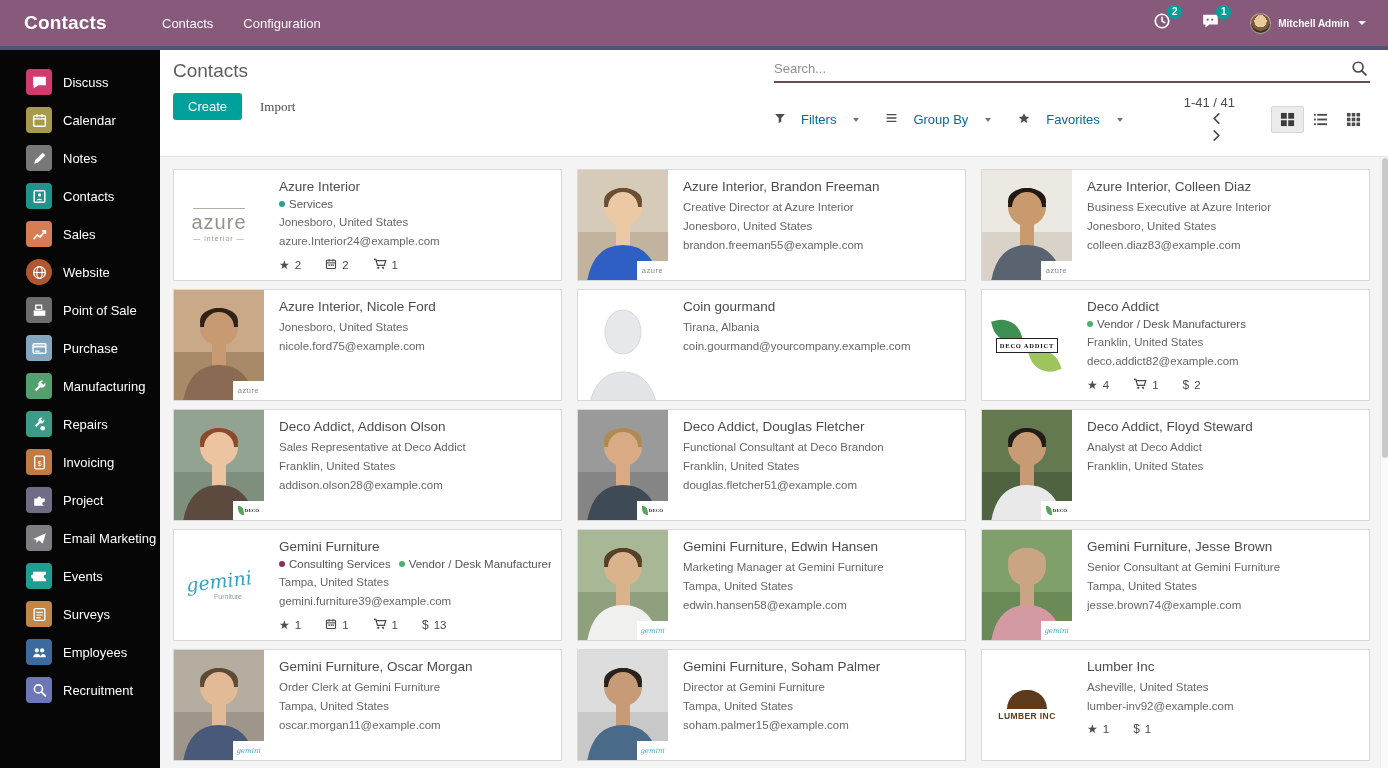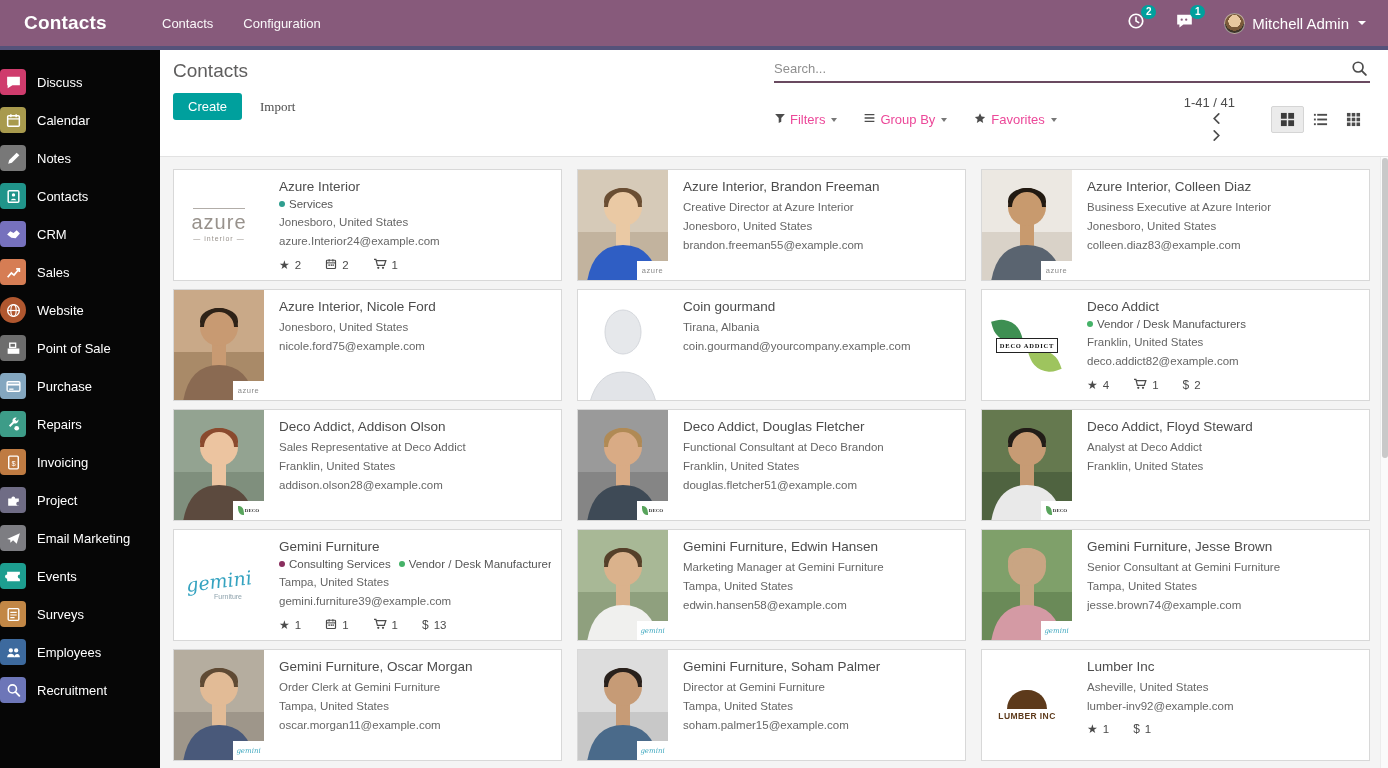--- a/index.html
+++ b/index.html
@@ -10,26 +10,26 @@
             border-bottom:4px solid #55527a; display:flex; align-items:center; z-index:30; color:#fff; }
   .brand { width:160px; padding-left:24px; font-size:19px; font-weight:bold; letter-spacing:.2px; cursor:pointer; }
   .top-menus { display:flex; gap:30px; font-size:13px; margin-left:2px; }
   .top-menu-item { cursor:pointer; opacity:.96; }
   .top-right { margin-left:auto; display:flex; align-items:center; padding-right:22px; }
   .top-icon-wrap { position:relative; margin-right:30px; cursor:pointer; display:flex; align-items:center; }
   .top-badge { position:absolute; top:-7px; right:-11px; background:#00a09d; color:#fff; font-size:10px;
                line-height:14px; min-width:15px; text-align:center; border-radius:8px; padding:0 3px; font-weight:bold; }
   .user-menu { display:flex; align-items:center; gap:7px; cursor:pointer; }
   .avatar { width:21px; height:21px; border-radius:50%; background:radial-gradient(circle at 50% 38%, #e9c9a0 0 40%, #7a5a3a 41% 62%, #3c3328 63% 100%); border:1px solid rgba(255,255,255,.5); }
-  .user-name { font-size:15px; font-weight:normal; }
+  .user-name { font-size:10px; font-weight:bold; }
   .caret-w { width:0; height:0; border-left:4px solid transparent; border-right:4px solid transparent; border-top:4px solid #fff; margin-left:2px; }
 
   
   .sidebar { position:fixed; top:50px; left:0; bottom:0; width:160px; background:#060606; z-index:20; padding-top:13px; }
-  .side-item { display:flex; align-items:center; height:38px; padding-left:0; cursor:pointer; }
+  .side-item { display:flex; align-items:center; height:38px; padding-left:26px; cursor:pointer; }
   .app-icon { width:26px; height:26px; border-radius:4px; display:flex; align-items:center; justify-content:center; flex:none; }
   .app-icon.round { border-radius:50%; }
   .side-label { color:#fff; font-size:13px; margin-left:11px; white-space:nowrap; }
 
   
   .main { position:fixed; top:50px; left:160px; right:0; bottom:0; display:flex; flex-direction:column; background:#fff; }
 
   .control-panel { background:#fff; padding:8px 18px 12px 13px; display:flex; align-items:flex-start; }
   .cp-left { flex:1; padding-top:2px; }
   .page-title { font-size:19px; color:#5f5e5e; margin-bottom:11px; }
@@ -37,21 +37,21 @@
   .btn-create { background:#00a09d; color:#fff; border:none; font-size:13px; padding:6px 15px; border-radius:3px; cursor:pointer; font-family:inherit; }
   .btn-import { background:none; border:none; color:#4c4c4c; font-size:13px; cursor:pointer; font-family:Liberation Serif, serif; }
 
   .cp-right { width:596px; padding-top:2px; }
   .search-row { display:flex; align-items:center; border-bottom:2px solid #694a60; padding-bottom:4px; }
   .search-input { flex:1; border:none; outline:none; font-size:13px; color:#be185d; font-family:inherit; }
   .search-input::placeholder { color:#8f8f8f; }
   .search-btn { background:none; border:none; cursor:pointer; padding:0 2px; display:flex; }
 
   .filter-row { display:flex; align-items:center; margin-top:12px; }
-  .f-item { display:flex; align-items:center; gap:4px; font-size:13px; color:#ec4899; cursor:pointer; margin-right:26px; }
+  .f-item { display:flex; align-items:center; gap:15px; font-size:13px; color:#0369a1; cursor:pointer; margin-right:26px; }
   .caret-g { width:0; height:0; border-left:3.5px solid transparent; border-right:3.5px solid transparent; border-top:4px solid #777; margin-left:2px; }
   .pager { margin-left:auto; display:flex; align-items:center;flex-direction:column; }
   .pager-text { font-size:13px; color:#4c4c4c; margin-right:14px; }
   .pager-btn { background:none; border:none; cursor:pointer; padding:2px 7px; display:flex; }
   .view-switcher { display:flex; margin-left:22px; }
   .vs-btn { background:none; border:1px solid transparent; padding:5px 8px; cursor:pointer; display:flex; border-radius:2px; }
   .vs-btn.active { background:#ebebeb; border-color:#d5d5d5; }
 
   
   .kanban { flex:1; background:#f4f4f4; border-top:1px solid #e2e2e2; padding:12px 18px 0 13px; position:relative; overflow:hidden; }
@@ -166,28 +166,20 @@
     <span class="app-icon" style="background: rgb(32, 148, 138);">
         <svg width="17" height="17" viewBox="0 0 16 16">
           <rect x="3" y="2.5" width="10" height="11" rx="1" fill="none" stroke="#fff" stroke-width="1.4"></rect>
           <circle cx="8" cy="6.5" r="1.6" fill="#fff"></circle>
           <path d="M5.5 11.5c0-2 5-2 5 0z" fill="#fff"></path>
         </svg>
       </span>
     <span class="side-label">Contacts</span>
   </div>
 
-  <div class="side-item">
-    <span class="app-icon" style="background: rgb(118, 113, 189);">
-        <svg width="17" height="17" viewBox="0 0 16 16">
-          <path d="M2 8l3-3 3 1.5L11 4l3 3-4 4.5L6 11z" fill="#fff"></path>
-        </svg>
-      </span>
-    <span class="side-label">CRM</span>
-  </div>
 
   <div class="side-item">
     <span class="app-icon" style="background: rgb(214, 125, 84);">
         <svg width="17" height="17" viewBox="0 0 16 16">
           <path d="M2.5 12.5l3.5-4 2.5 2 4.5-5.5" fill="none" stroke="#fff" stroke-width="1.6"></path>
           <path d="M10.5 4.5h3v3" fill="none" stroke="#fff" stroke-width="1.6"></path>
         </svg>
       </span>
     <span class="side-label">Sales</span>
   </div>
@@ -218,20 +210,28 @@
         <svg width="17" height="17" viewBox="0 0 16 16">
           <rect x="2" y="3.5" width="12" height="9" rx="1" fill="none" stroke="#fff" stroke-width="1.3"></rect>
           <path d="M2 6.2h12" stroke="#fff" stroke-width="1.8"></path>
           <path d="M4 10.5h4" stroke="#fff" stroke-width="1.2"></path>
         </svg>
       </span>
     <span class="side-label">Purchase</span>
   </div>
 
 
+  <div class="side-item">
+    <span class="app-icon" style="background: rgb(82, 160, 110);">
+        <svg width="17" height="17" viewBox="0 0 16 16">
+          <path d="M13.5 4.5a3.5 3.5 0 0 1-4.8 4.3L5 12.5 3.5 11l3.7-3.7a3.5 3.5 0 0 1 4.3-4.8L9.6 4.4l2 2z" fill="#fff"></path>
+        </svg>
+      </span>
+    <span class="side-label">Manufacturing</span>
+  </div>
 
   <div class="side-item">
     <span class="app-icon" style="background: rgb(61, 156, 136);">
         <svg width="17" height="17" viewBox="0 0 16 16">
           <path d="M12.5 3a3 3 0 0 1-4 3.8L5 10.3 3.7 9l3.5-3.5A3 3 0 0 1 11 1.6L9.4 3.2l1.8 1.8z" fill="#fff"></path>
           <circle cx="11" cy="11.5" r="2.2" fill="#fff"></circle>
         </svg>
       </span>
     <span class="side-label">Repairs</span>
   </div>

